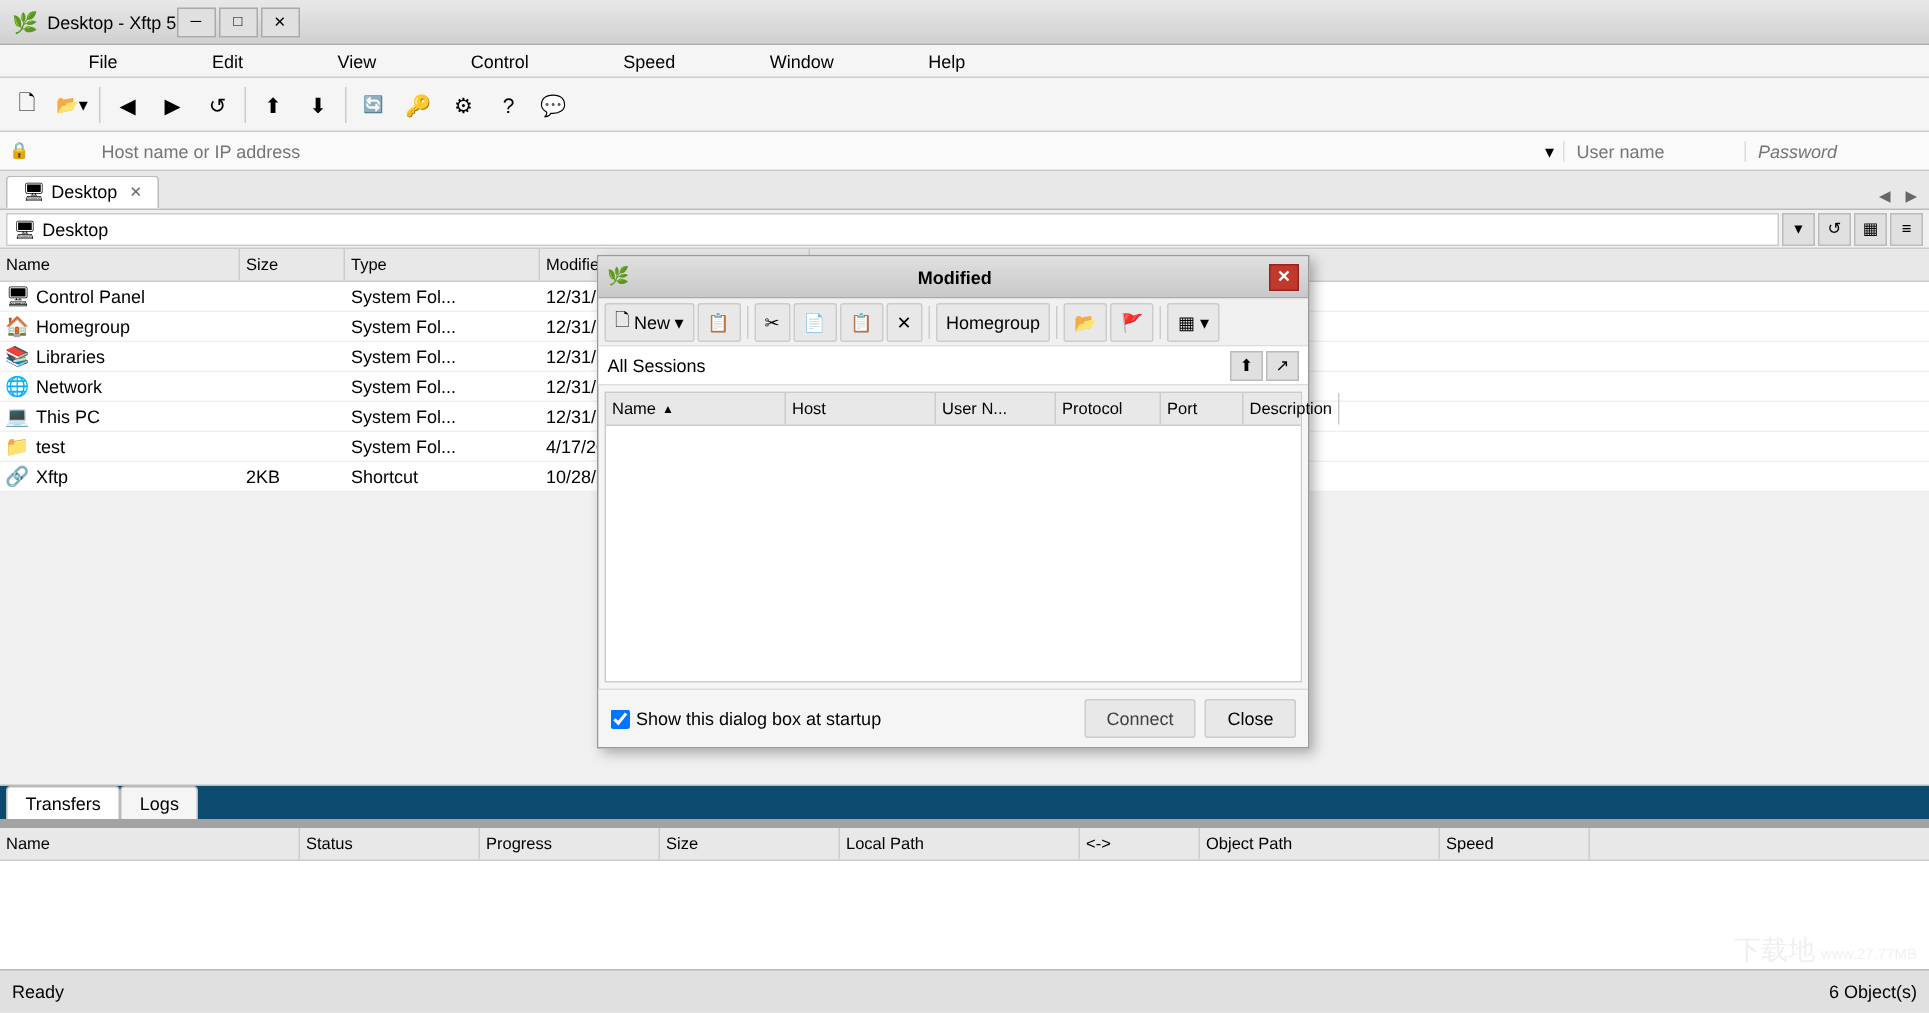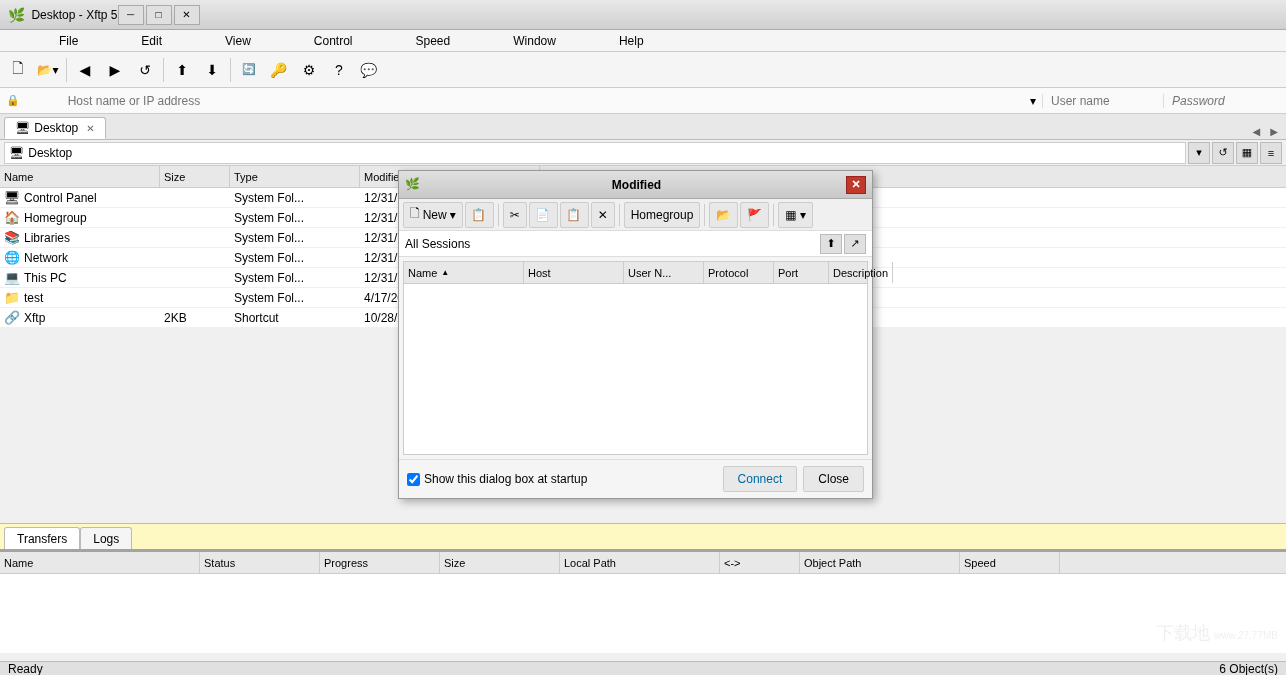--- a/index.html
+++ b/index.html
@@ -72,25 +72,25 @@
     .sessions-list-header { display: grid; grid-template-columns: 120px 100px 80px 70px 55px 1fr; background: #e8e8e8; border-bottom: 1px solid #ccc; height: 22px; align-items: center; }
     .sess-col-header { padding: 0 4px; font-size: 11px; border-right: 1px solid #ccc; height: 100%; display: flex; align-items: center; cursor: pointer; }
     .sess-col-header .sort-arrow { margin-left: 4px; font-size: 8px; }
     #sessions-content { height: 170px; background: #fff; }
 
     
     #sessions-footer { padding: 6px 8px; display: flex; align-items: center; gap: 8px; border-top: 1px solid #ddd; background: #f5f5f5; }
     #sessions-footer label { display: flex; align-items: center; gap: 4px; font-size: 12px; }
     .footer-btns { margin-left: auto; display: flex; gap: 6px; }
     .footer-btn { height: 26px; padding: 0 14px; background: #e8e8e8; border: 1px solid #ccc; cursor: pointer; font-size: 12px; border-radius: 2px; }
-    .footer-btn.disabled { color: #0369a1; cursor: default; }
+    .footer-btn.disabled { color: #404040; cursor: default; }
 
     
     #bottom-panel { height: 130px; background: #f5f5f5; border-top: 1px solid #bbb; display: flex; flex-direction: column; }
-    #bottom-tabs { height: 28px; display: flex; align-items: flex-end; background: #fef9c3; border-bottom: 3px solid #a3a3a3; padding: 0 4px; }
+    #bottom-tabs { height: 28px; display: flex; align-items: flex-end; background: #0c4a6e; border-bottom: 6px solid #a3a3a3; padding: 0 4px; }
     .bottom-tab { padding: 4px 12px; cursor: pointer; font-size: 12px; background: #f5f5f5; border: 1px solid #bbb; border-bottom: none; border-radius: 3px 3px 0 0; height: 22px; display: flex; align-items: center; }
     .bottom-tab.active { background: #fff; }
     #transfer-header { display: grid; grid-template-columns: 200px 120px 120px 120px 160px 80px 160px 100px 1fr; background: #e8e8e8; border-bottom: 1px solid #ccc; height: 22px; align-items: center; }
     .transfer-col { padding: 0 4px; font-size: 11px; border-right: 1px solid #ccc; height: 100%; display: flex; align-items: center; }
 
     
     #status-bar { background: #e0e0e0; height: 22px; display: flex; align-items: center; padding: 0 8px; border-top: 1px solid #bbb; }
     .status-left { flex: 1; font-size: 12px; }
     .status-right { font-size: 12px; text-align: right; }
 
@@ -326,21 +326,21 @@
     <div class="transfer-col">Progress</div>
     <div class="transfer-col">Size</div>
     <div class="transfer-col">Local Path</div>
     <div class="transfer-col">&lt;-&gt;</div>
     <div class="transfer-col">Object Path</div>
     <div class="transfer-col">Speed</div>
   </div>
   <div id="transfer-content" style="flex:1; background:#fff;"></div>
 </div>
 
-<div id="status-bar" style="position:absolute; bottom:0; left:0; right:0; height:14px;">
+<div id="status-bar" style="position:absolute; bottom:0; left:0; right:0; height:29px;">
   <span class="status-left">Ready</span>
   <span class="status-right">6 Object(s)</span>
 </div>
 
 <div id="watermark">
   <span style="font-size:18px; color:#999; opacity:0.5;">下载地</span>
   <span style="font-size:10px; color:#999; opacity:0.5;">www.27.77MB</span>
 </div>
 
 </body></html>

